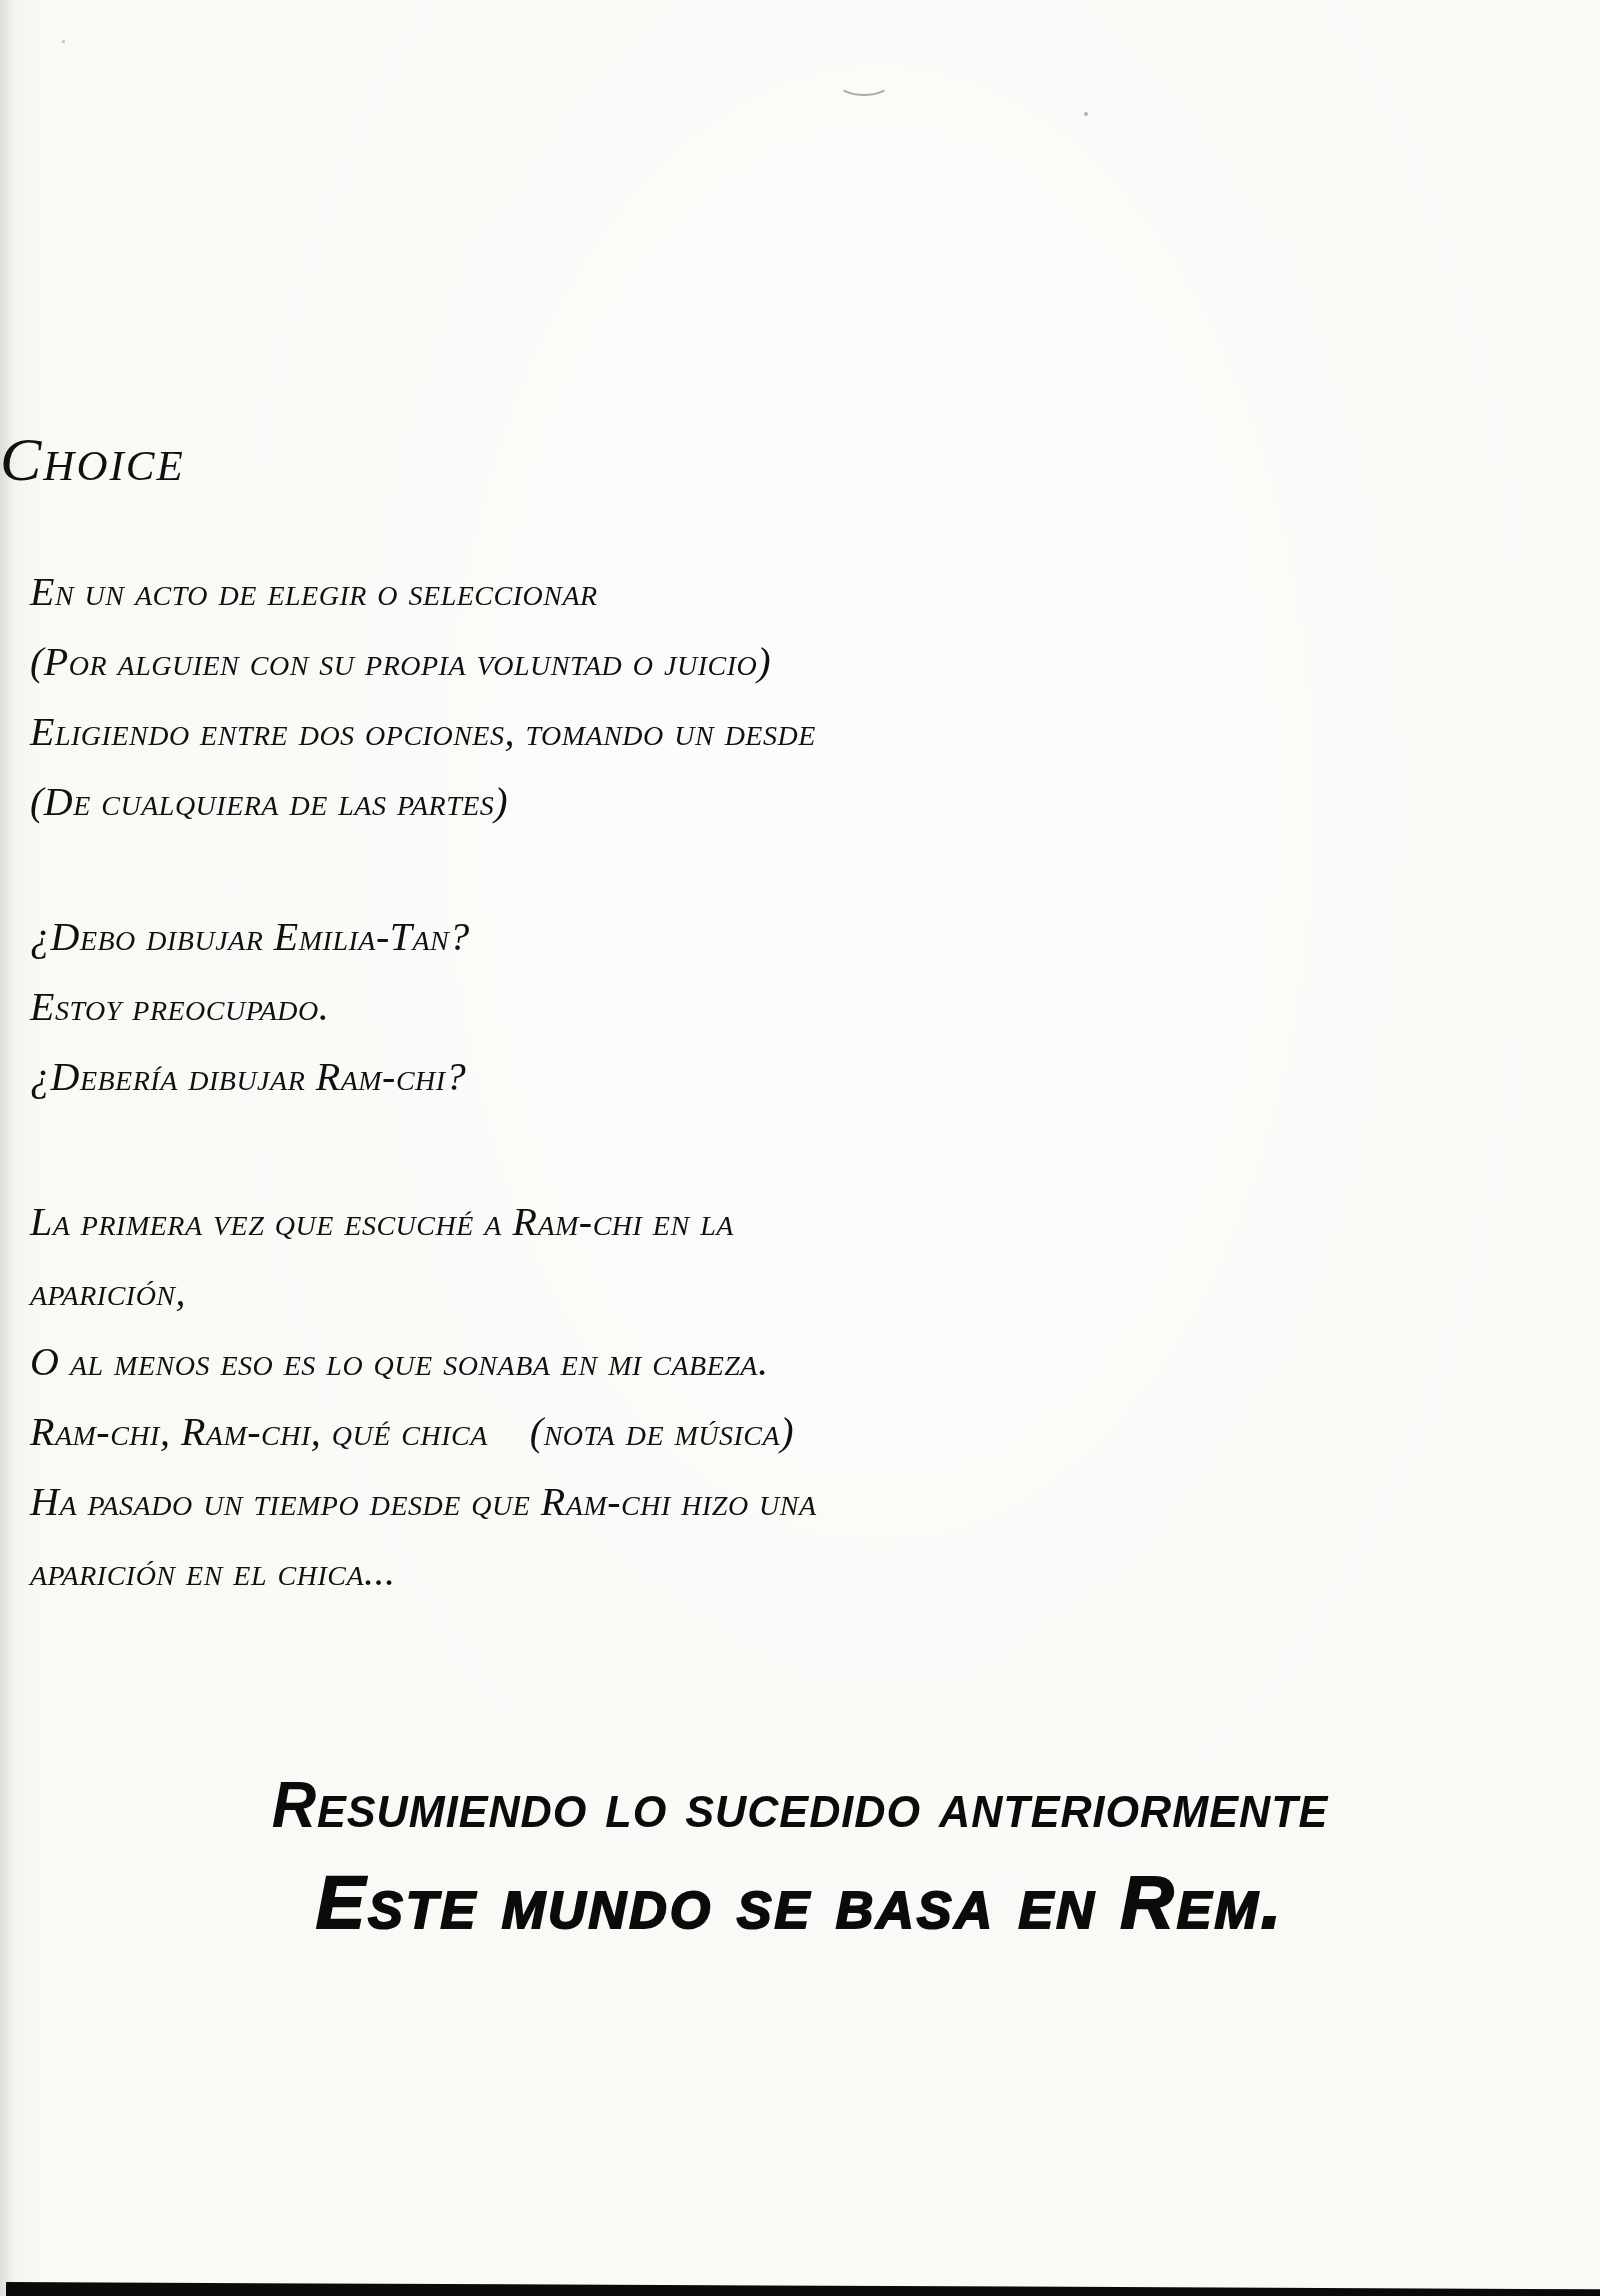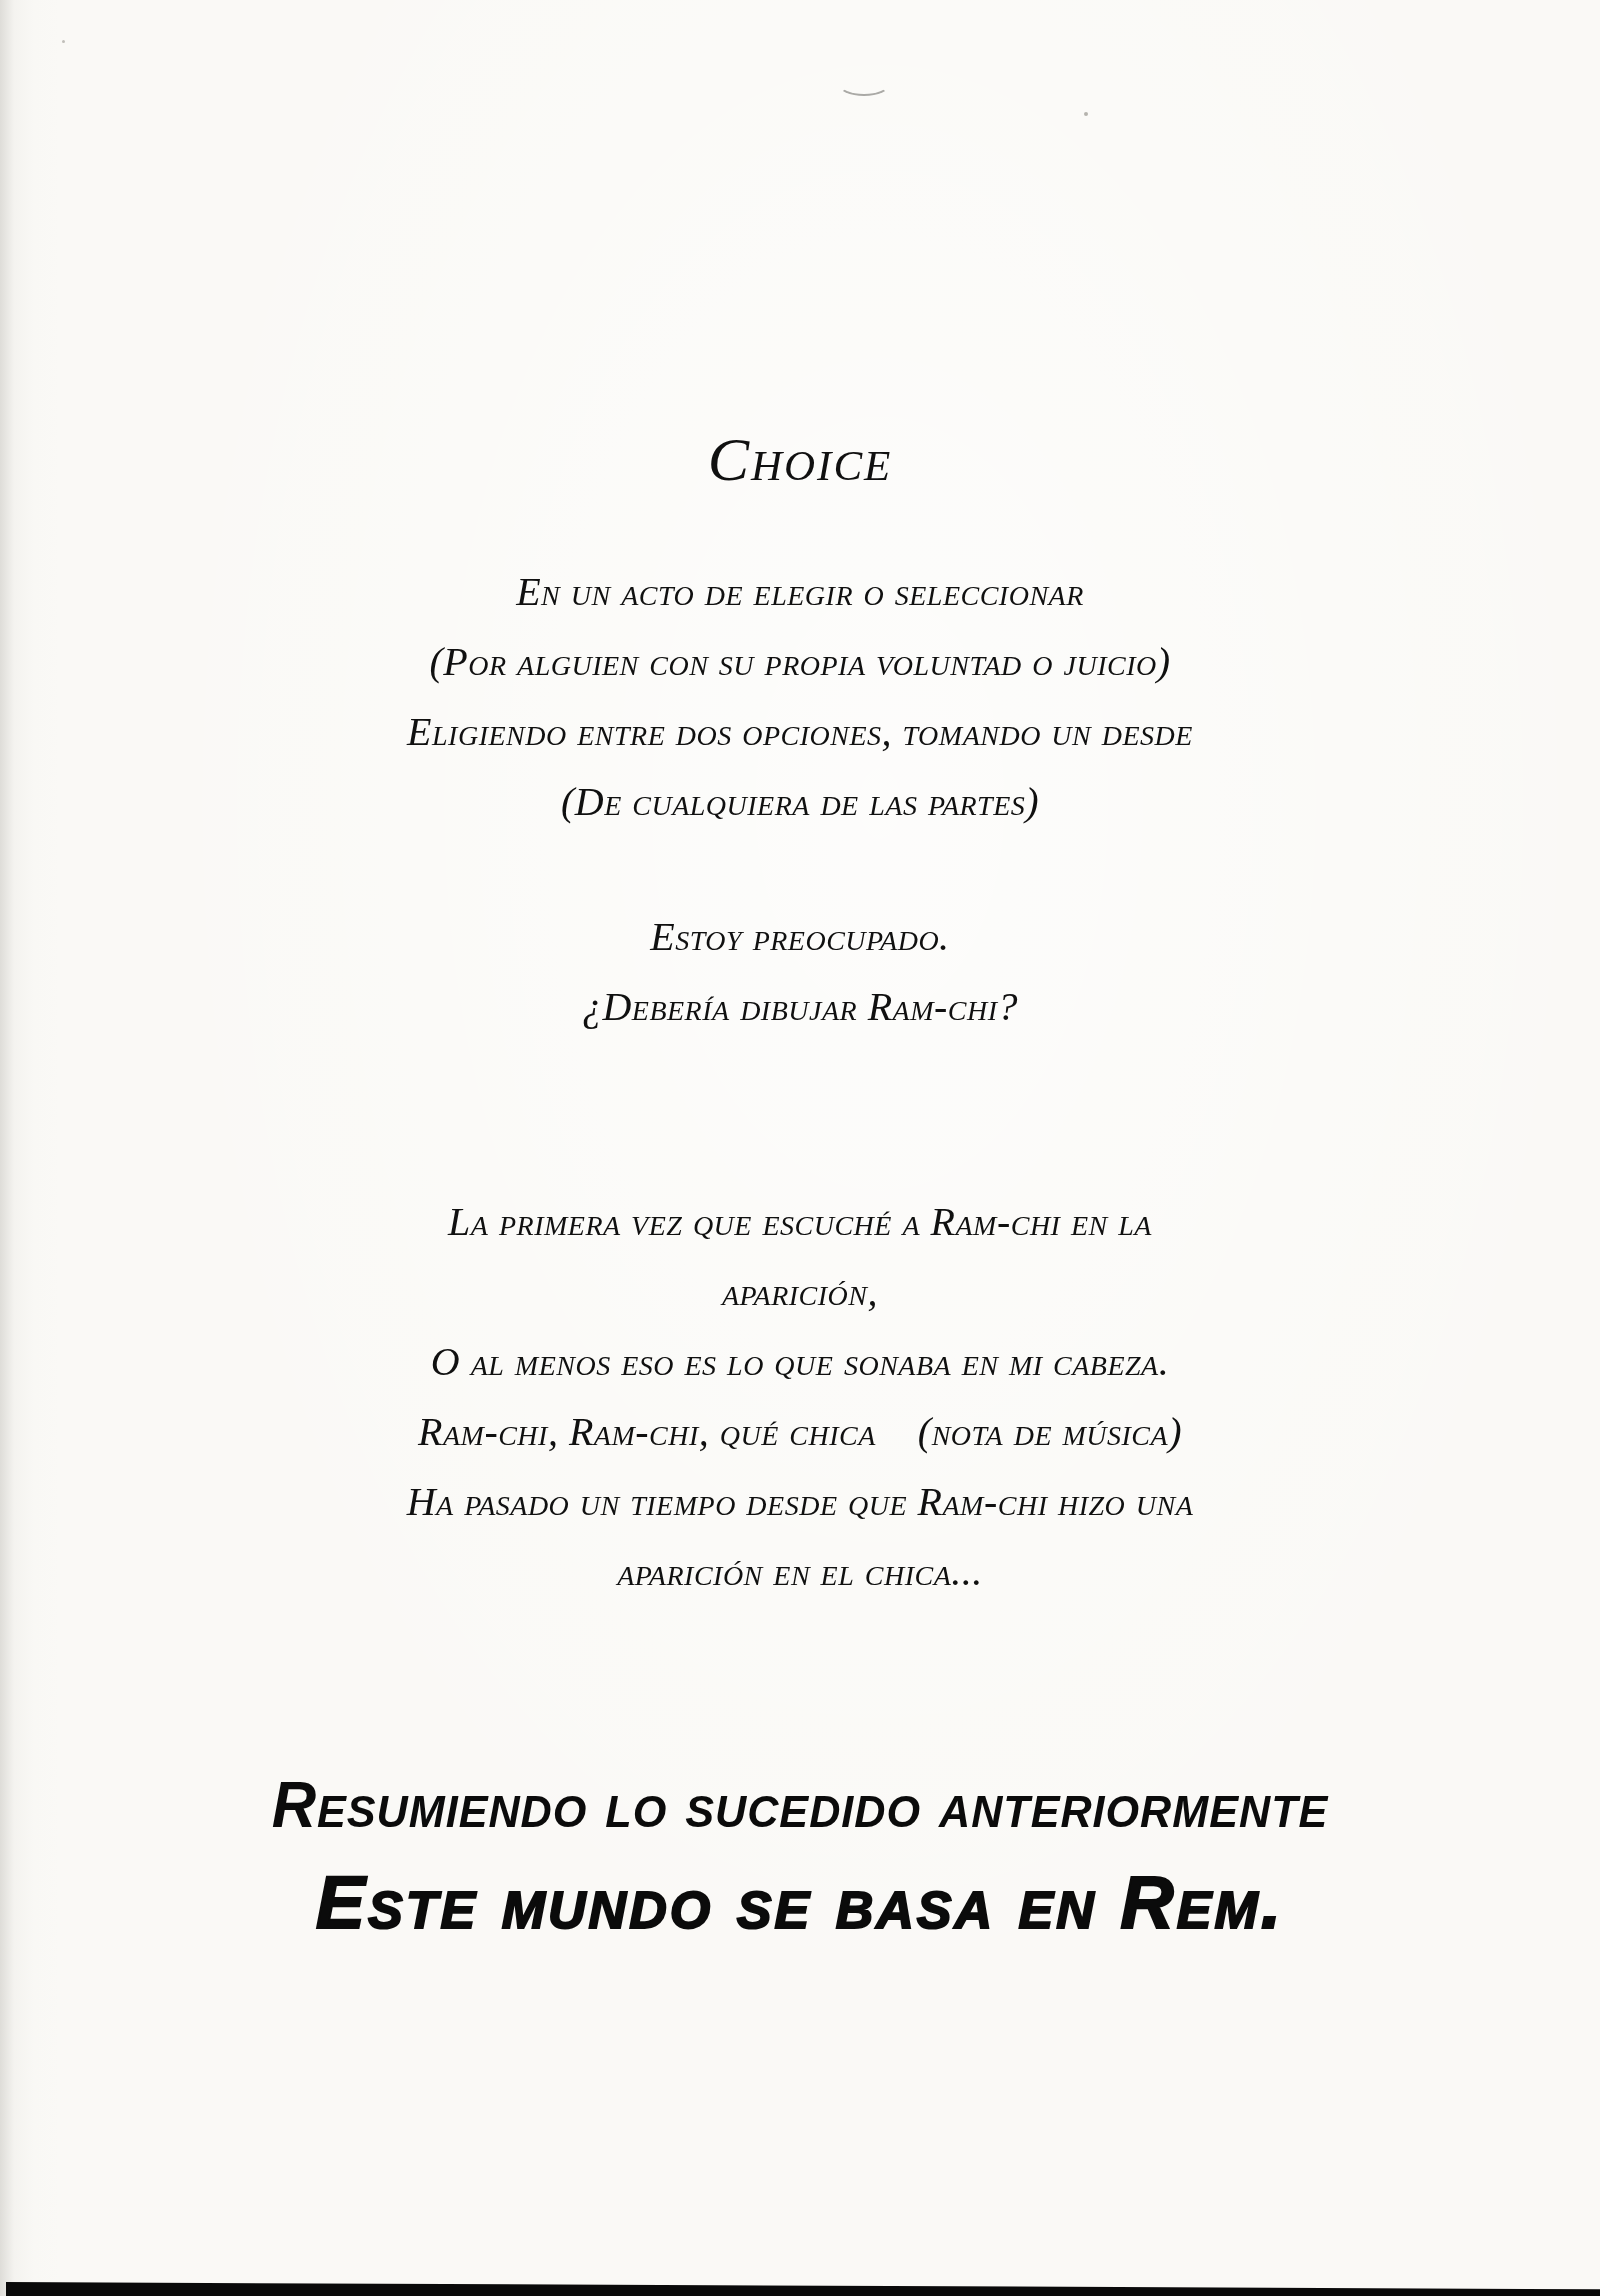--- a/index.html
+++ b/index.html
@@ -12,21 +12,21 @@
       radial-gradient(ellipse at 55% 35%, rgba(255,255,255,.6) 0%, rgba(255,255,255,0) 60%),
       linear-gradient(90deg, rgba(188,186,180,.45) 0px, rgba(222,221,216,.22) 14px, rgba(240,239,235,.10) 34px, rgba(250,249,246,0) 60px);
     overflow:hidden;
     color:#101010;
   }
   .serif-line, .serif-title {
     font-family:"Liberation Serif", serif;
     font-style:italic;
     font-variant:small-caps;
     color:#101010;
-    text-align:center;
+    text-align:left;
     white-space:pre-wrap;
   }
   .serif-title {
     position:absolute; left:0; right:0; top:424px;
     font-size:62px; line-height:70px; font-weight:normal; margin:0;
     letter-spacing:2px;
   }
   .para { position:absolute; left:30px; right:30px; }
   .serif-line { font-size:40px; line-height:70px; letter-spacing:.5px; }
   .para-1 { top:557px; }
@@ -77,20 +77,21 @@
   <h1 class="serif-title">Choice</h1>
 
   <div class="para para-1">
     <div class="serif-line">En un acto de elegir o seleccionar</div>
     <div class="serif-line">(Por alguien con su propia voluntad o juicio)</div>
     <div class="serif-line">Eligiendo entre dos opciones, tomando un desde</div>
     <div class="serif-line">(De cualquiera de las partes)</div>
   </div>
 
   <div class="para para-2">
+    <div class="serif-line">¿Debo dibujar Emilia-Tan?</div>
     <div class="serif-line">Estoy preocupado.</div>
     <div class="serif-line">¿Debería dibujar Ram-chi?</div>
   </div>
 
   <div class="para para-3">
     <div class="serif-line">La primera vez que escuché a Ram-chi en la</div>
     <div class="serif-line">aparición,</div>
     <div class="serif-line">O al menos eso es lo que sonaba en mi cabeza.</div>
     <div class="serif-line">Ram-chi, Ram-chi, qué chica    (nota de música)</div>
     <div class="serif-line">Ha pasado un tiempo desde que Ram-chi hizo una</div>

